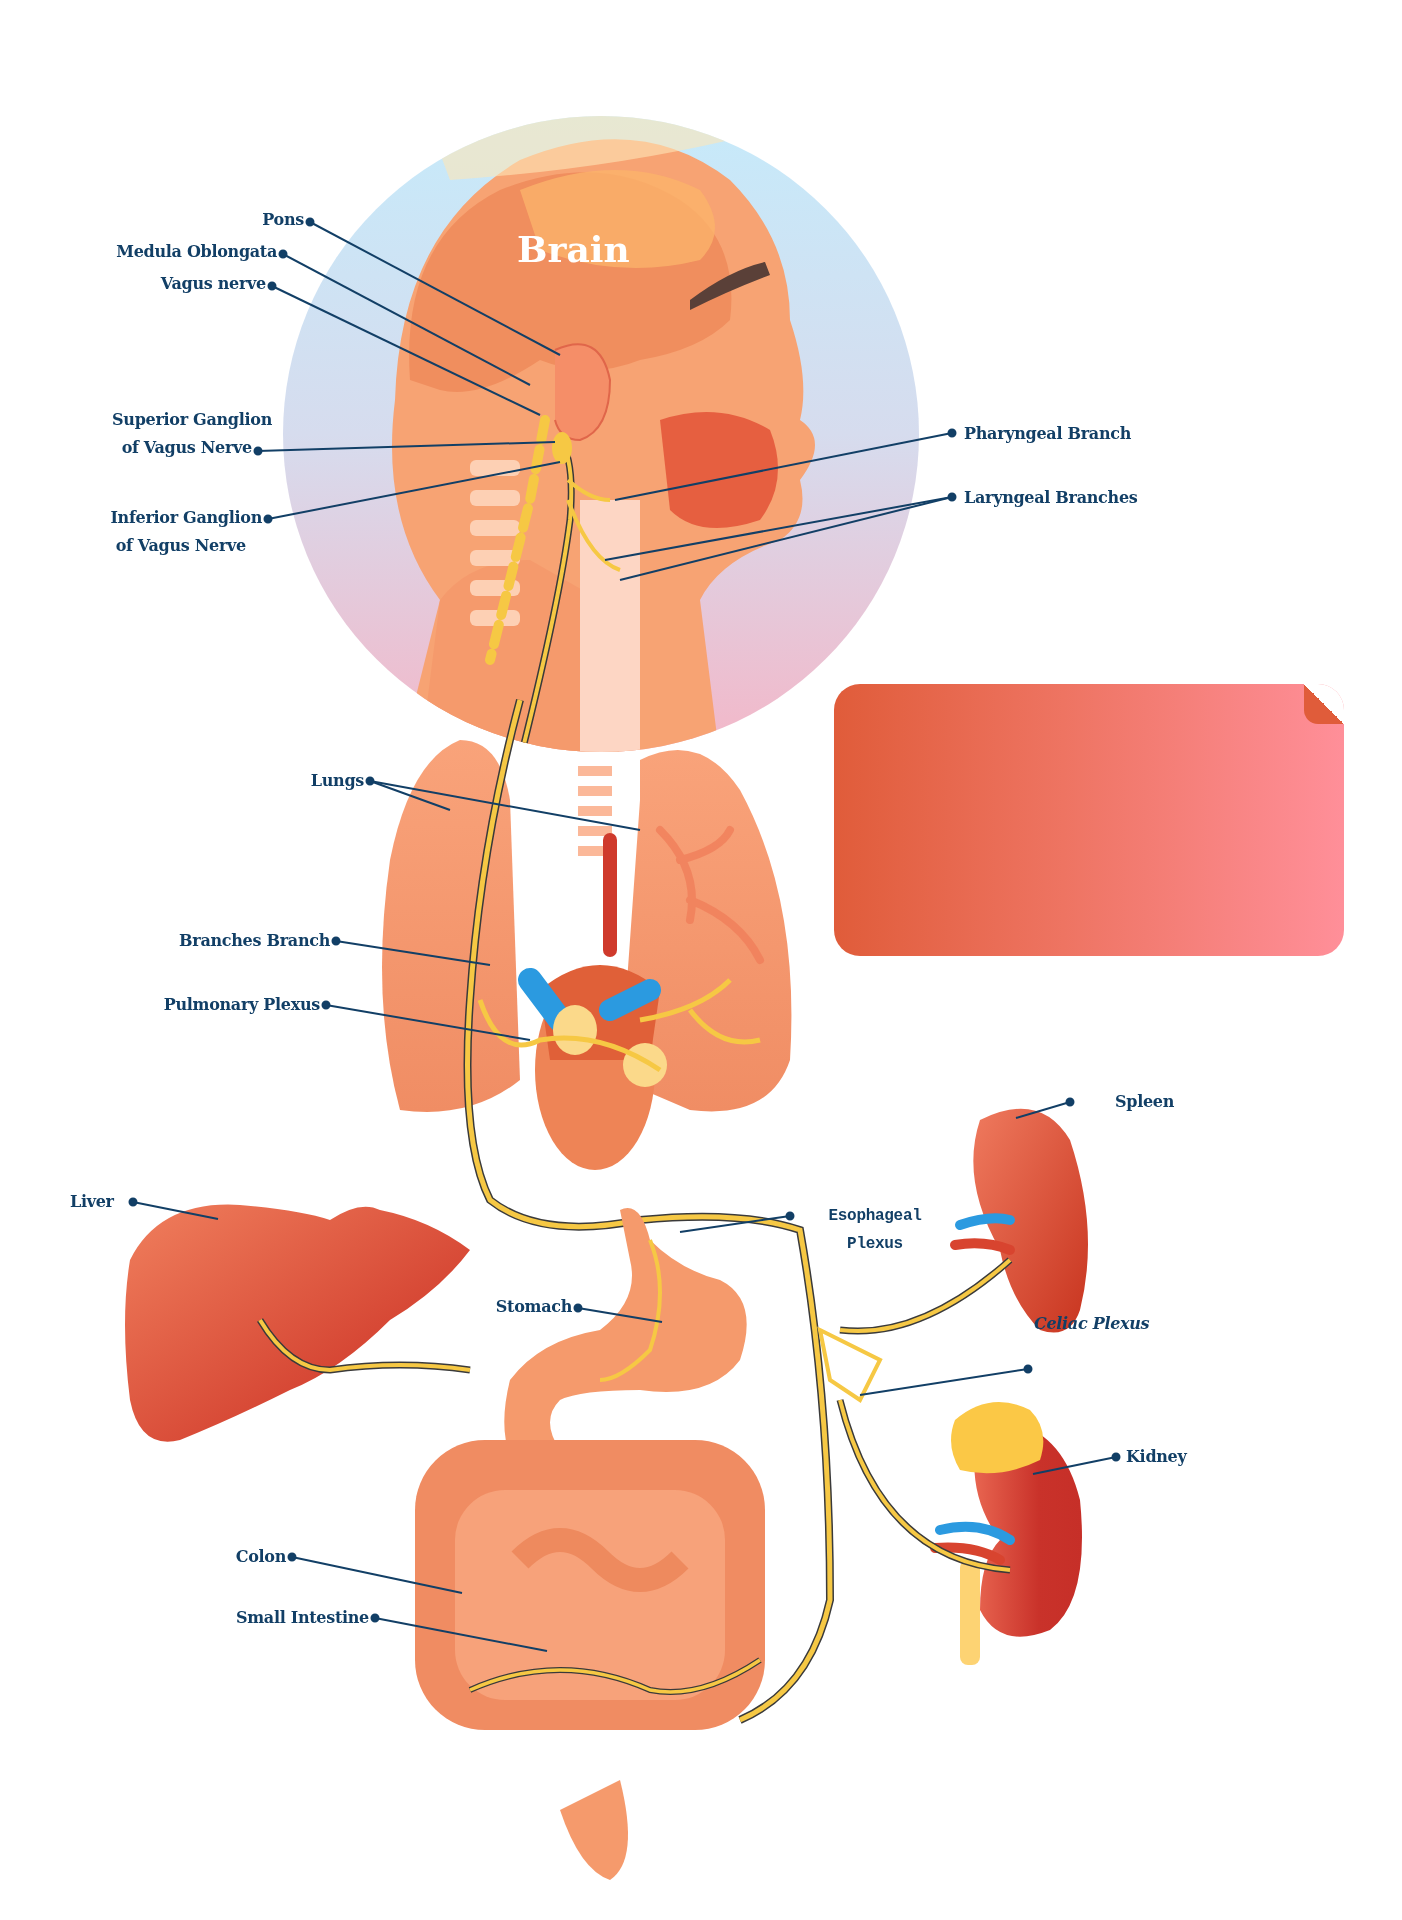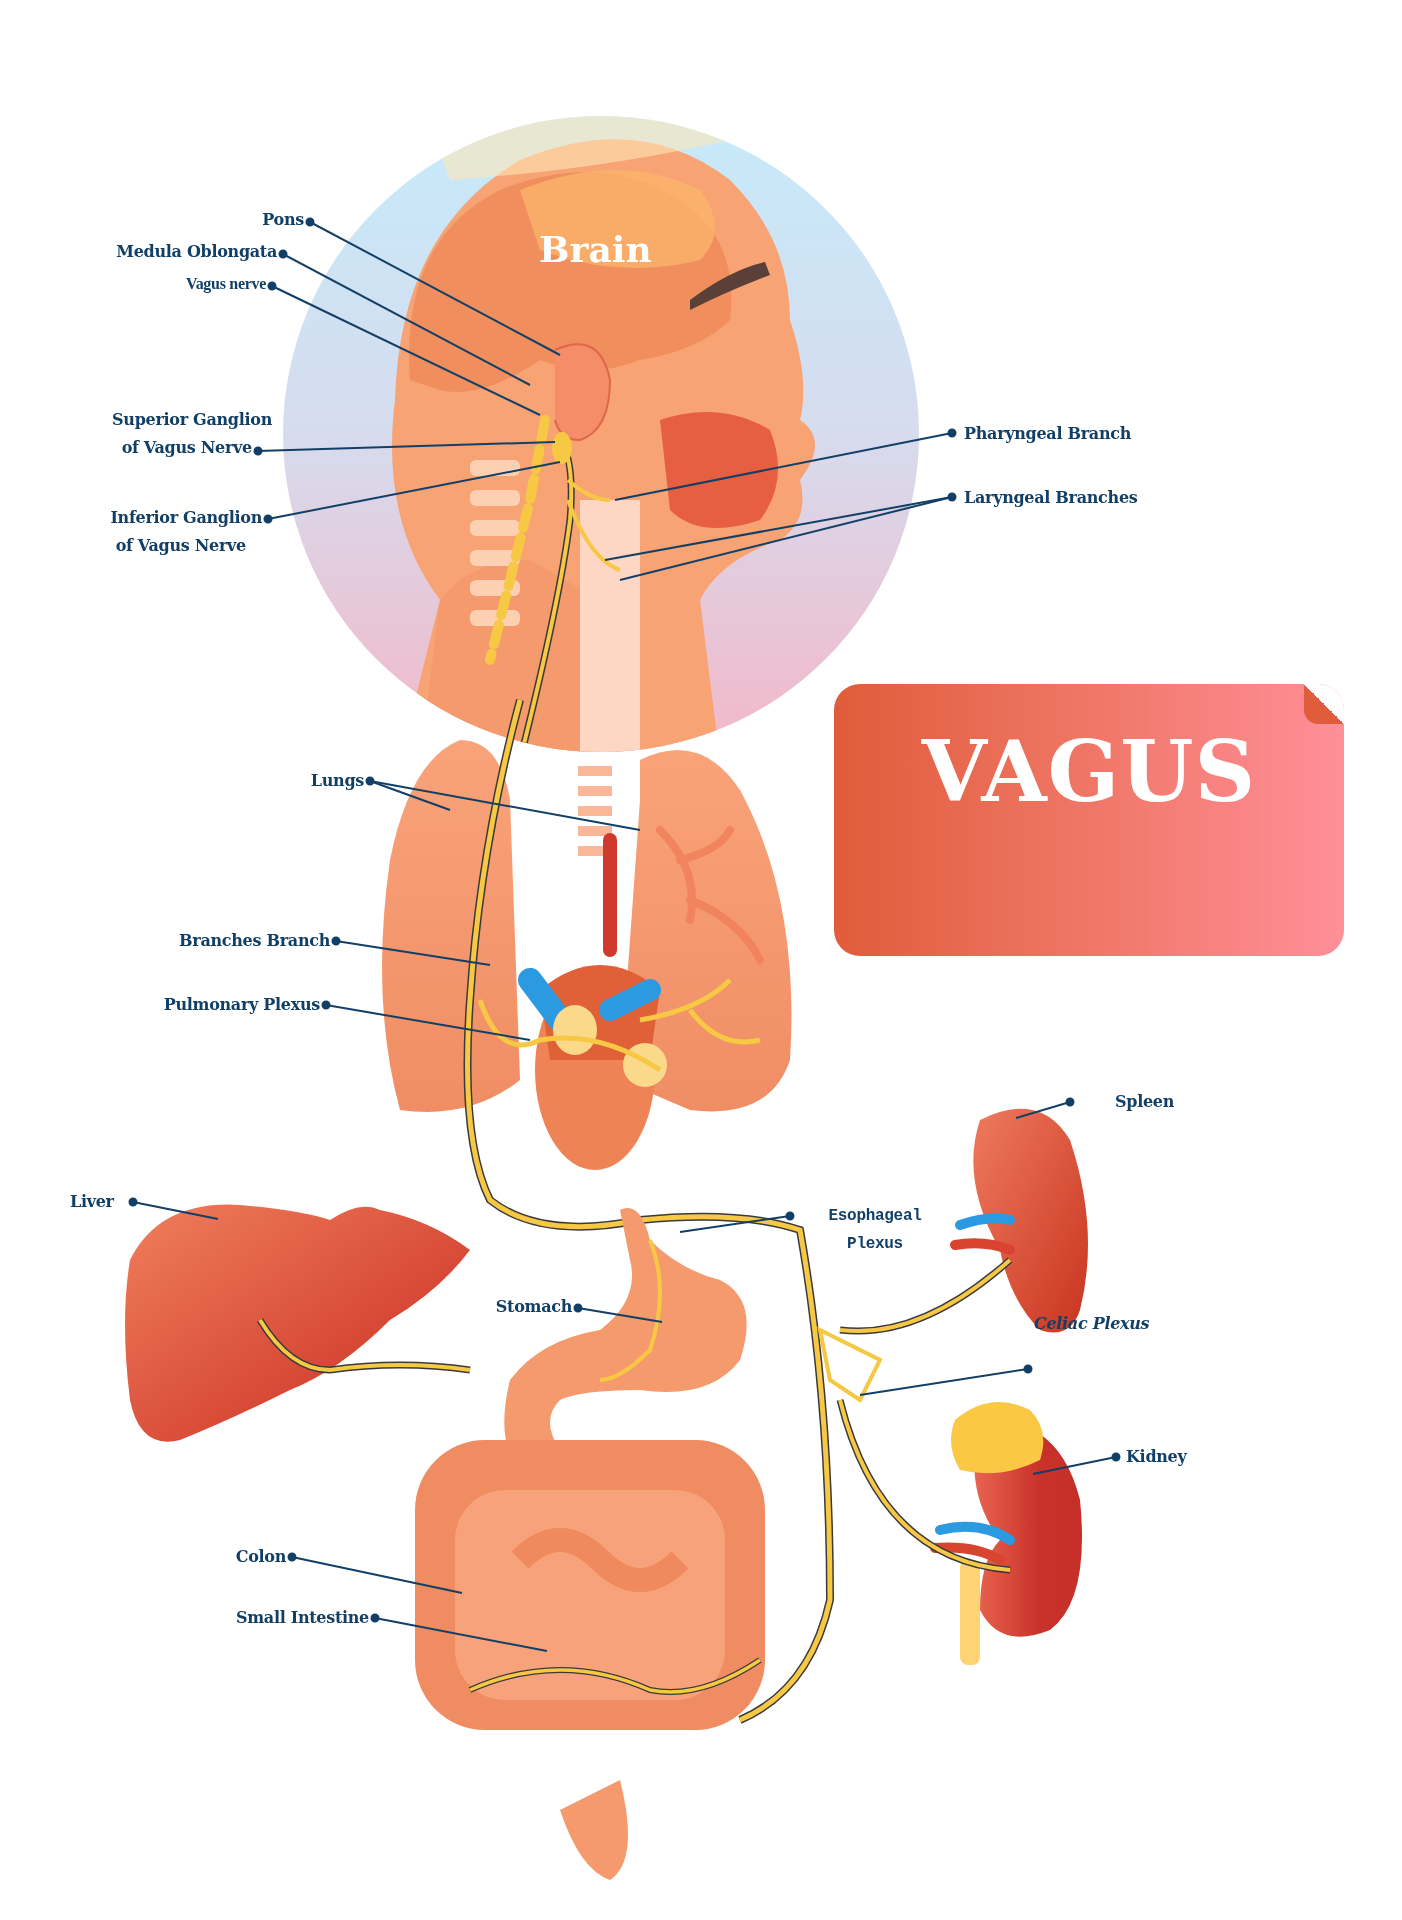--- a/index.html
+++ b/index.html
@@ -4,21 +4,21 @@
 <style>
   html, body { margin:0; padding:0; background:#ffffff; }
   body { width:1402px; height:1920px; position:relative; overflow:hidden;
          font-family:"DejaVu Serif", serif; }
   #art { position:absolute; left:0; top:0; }
   .lbl { position:absolute; color:#123f66; font-weight:bold; font-size:16px;
          line-height:28px; font-family:"DejaVu Serif", serif; white-space:nowrap; letter-spacing:-0.3px; }
   .lbl.r { text-align:right; }
   .lbl.c { text-align:center; }
   .brain-lbl { position:absolute; color:#ffffff; font-weight:bold; font-size:36px;
-         font-family:"DejaVu Serif", serif;margin-left:22px; }
+         font-family:"DejaVu Serif", serif; }
   .banner { position:absolute; left:834px; top:684px; width:510px; height:272px;
             border-radius:26px;
             background:linear-gradient(90deg,#e05c3a 0%,#ee7462 45%,#ff8f99 100%);
             overflow:hidden; }
   .banner .corner { position:absolute; right:0; top:0; width:40px; height:40px;
             background:linear-gradient(225deg,#ffffff 50%,#e05c3a 50%);
             border-bottom-left-radius:14px; }
   .banner .t { position:absolute; left:0; width:100%; text-align:center; color:#fff;
             font-weight:bold; font-size:84px; font-family:"DejaVu Serif", serif; letter-spacing:1px; }
   .banner .t1 { top:38px; }
@@ -196,37 +196,36 @@
       <circle cx="292" cy="1557" r="3.5"></circle>
     <line x1="375" y1="1618" x2="547" y2="1651"></line>
       <circle cx="375" cy="1618" r="3.5"></circle>
   </g>
 </svg>
 
 <div class="brain-lbl" style="left:517px; top:228px;">Brain</div>
 
 <div class="lbl r" style="left:200px; top:206px; width:104px;">Pons</div>
 <div class="lbl r" style="left:40px; top:238px; width:237px;">Medula Oblongata</div>
-<div class="lbl r" style="left:80px; top:270px; width:186px;font-family:Liberation Serif, serif;">Vagus nerve</div>
+<div class="lbl r" style="left:80px; top:270px; width:186px;">Vagus nerve</div>
 
 <div class="lbl r" style="left:40px; top:406px; width:232px;">
   <div>Superior Ganglion</div>
   <div style="padding-right:20px;">of Vagus Nerve</div>
 </div>
 <div class="lbl r" style="left:40px; top:504px; width:222px;">
   <div>Inferior Ganglion</div>
   <div style="padding-right:16px;">of Vagus Nerve</div>
 </div>
 
 <div class="lbl" style="left:964px; top:420px;">Pharyngeal Branch</div>
 <div class="lbl" style="left:964px; top:484px;">Laryngeal Branches</div>
 
 <div class="banner">
   <div class="corner"></div>
-  <div class="t t1">VAGUS</div>
 </div>
 
 <div class="lbl r" style="left:250px; top:767px; width:114px;">Lungs</div>
 <div class="lbl r" style="left:100px; top:927px; width:230px;">Branches Branch</div>
 <div class="lbl r" style="left:80px; top:991px; width:240px;">Pulmonary Plexus</div>
 
 <div class="lbl" style="left:1115px; top:1088px;">Spleen</div>
 <div class="lbl" style="left:70px; top:1188px;">Liver</div>
 
 <div class="lbl c" style="left:790px; top:1202px; width:170px;font-family:Liberation Mono, monospace;">

